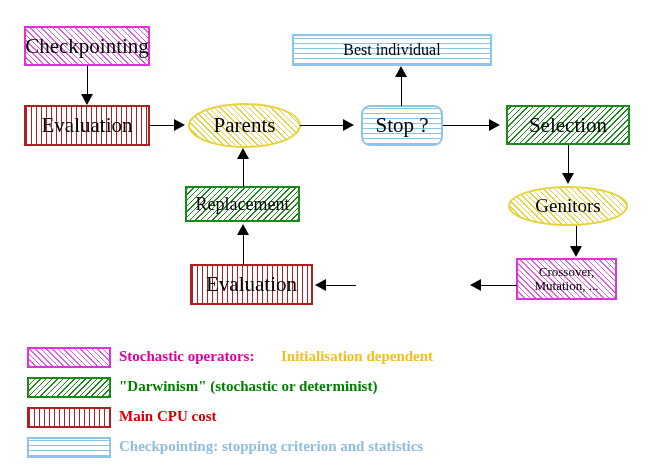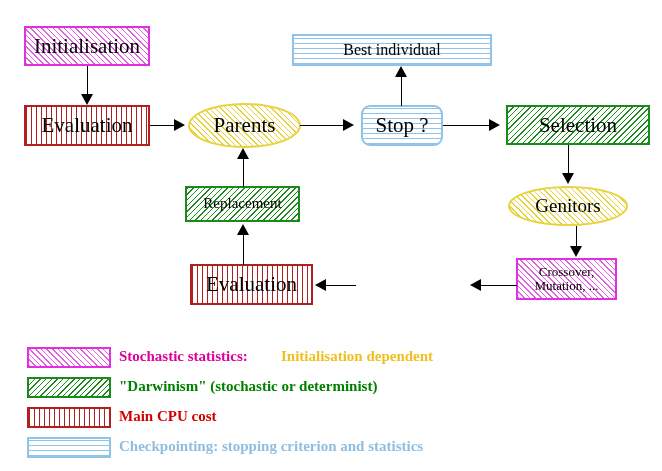--- a/index.html
+++ b/index.html
@@ -93,33 +93,33 @@
   .lt-yellow{color:#f0c020;}
   .lt-green{color:#008000;}
   .lt-red{color:#d40000;}
   .lt-blue{color:#8fbee0;}
 </style>
 </head>
 <body>
 
 <div id="canvas">
 
-  <div class="node fill-magenta-diag" style="left:24px;top:26px;width:126px;height:40px;font-size:21px;">Initialisation</div>
+  <div class="node fill-magenta-diag" style="left:24px;top:26px;width:126px;height:40px;font-size:21px;">Checkpointing</div>
 
   <div class="node fill-red-vert" style="left:24px;top:105px;width:126px;height:41px;font-size:21px;">Evaluation</div>
 
   <div class="node fill-yellow-diag ellipse" style="left:188px;top:103px;width:113px;height:45px;font-size:21px;">Parents</div>
 
   <div class="node fill-blue-horz" style="left:292px;top:34px;width:200px;height:32px;font-size:16px;">Best individual</div>
 
   <div class="node fill-blue-horz rounded" style="left:361px;top:105px;width:82px;height:41px;font-size:21px;">Stop ?</div>
 
-  <div class="node fill-green-diag" style="left:506px;top:105px;width:144px;height:40px;font-size:21px;">Selection</div>
+  <div class="node fill-green-diag" style="left:506px;top:105px;width:124px;height:40px;font-size:21px;">Selection</div>
 
-  <div class="node fill-green-diag" style="left:185px;top:186px;width:115px;height:36px;font-size:15px;">Replacement</div>
+  <div class="node fill-green-diag" style="left:185px;top:186px;width:115px;height:36px;font-size:18px;">Replacement</div>
 
 
   <div class="node fill-yellow-diag ellipse" style="left:508px;top:186px;width:120px;height:40px;font-size:19px;">Genitors</div>
 
   <div class="node fill-red-vert" style="left:190px;top:264px;width:123px;height:41px;font-size:21px;">Evaluation</div>
 
 
   <div class="node fill-magenta-diag" style="left:516px;top:258px;width:101px;height:42px;font-size:13px;">Crossover,
 Mutation, ...</div>
 
@@ -150,21 +150,21 @@
   <div class="line-h" style="left:326px;top:285px;width:30px;"></div>
   <div class="arrow arrow-l" style="left:315px;top:279px;"></div>
 
   <div class="line-v" style="left:243px;top:233px;height:32px;"></div>
   <div class="arrow arrow-u" style="left:237px;top:224px;"></div>
 
   <div class="line-v" style="left:243px;top:157px;height:30px;"></div>
   <div class="arrow arrow-u" style="left:237px;top:148px;"></div>
 
   <div class="legend-swatch fill-magenta-diag" style="left:27px;top:347px;"></div>
-  <div class="legend-text lt-magenta" style="left:119px;top:348px;">Stochastic statistics:</div>
+  <div class="legend-text lt-magenta" style="left:119px;top:348px;">Stochastic operators:</div>
   <div class="legend-text lt-yellow" style="left:281px;top:348px;">Initialisation dependent</div>
 
   <div class="legend-swatch fill-green-diag" style="left:27px;top:377px;"></div>
   <div class="legend-text lt-green" style="left:119px;top:378px;">"Darwinism" (stochastic or determinist)</div>
 
   <div class="legend-swatch fill-red-vert" style="left:27px;top:407px;"></div>
   <div class="legend-text lt-red" style="left:119px;top:408px;">Main CPU cost</div>
 
   <div class="legend-swatch fill-blue-horz" style="left:27px;top:437px;"></div>
   <div class="legend-text lt-blue" style="left:119px;top:438px;">Checkpointing: stopping criterion and statistics</div>

